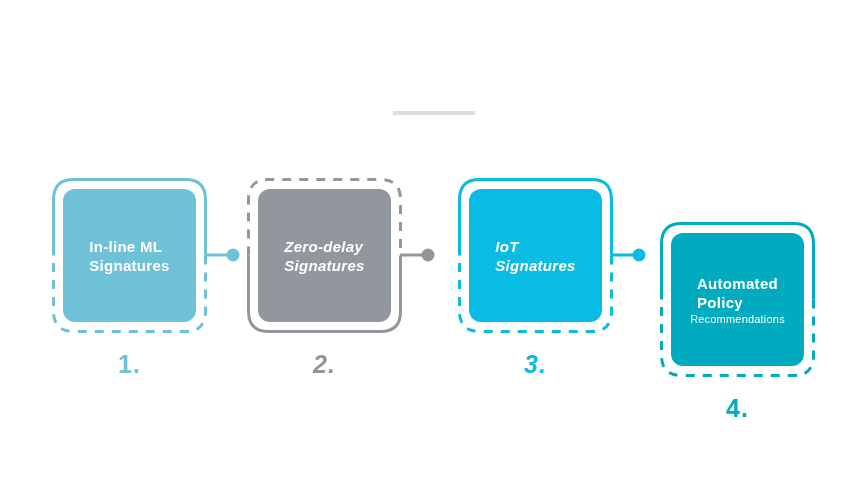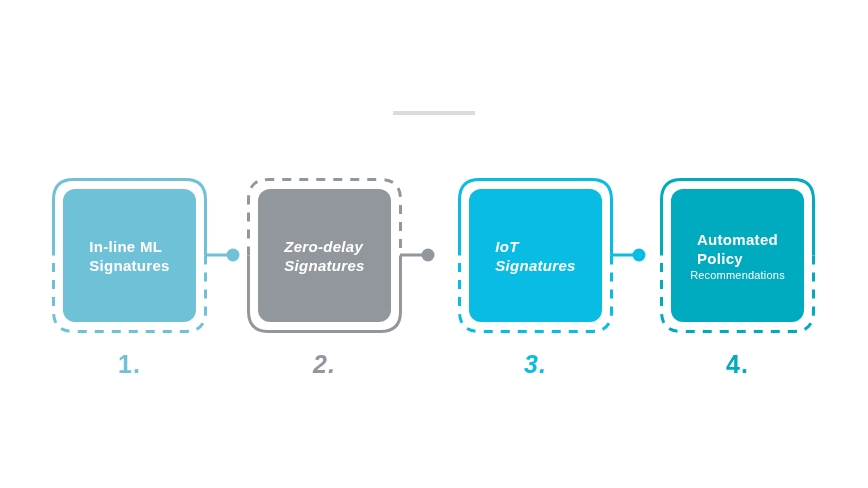--- a/index.html
+++ b/index.html
@@ -22,21 +22,21 @@
     width:82px;height:4px;background:#DCDCDC;
   }
   .card{
     position:absolute;top:178px;
     width:155px;height:155px;
     color:var(--accent);
   }
   .card.c0{left:52px;}
   .card.c1{left:247px;font-style:italic;}
   .card.c2{left:458px;font-style:italic;}
-  .card.c3{left:660px;}
+  .card.c3{left:660px;margin-top:44px;}
   .border-svg{position:absolute;left:0;top:0;width:155px;height:155px;display:block;}
   .border-svg path{fill:none;stroke:currentColor;stroke-width:3;}
   .border-svg path.dashed{stroke-dasharray:9 8;}
   .inner{
     position:absolute;left:11px;top:11px;right:11px;bottom:11px;
     background:var(--accent);
     border-radius:12px;
     display:flex;flex-direction:column;
     align-items:center;justify-content:center;
   }

